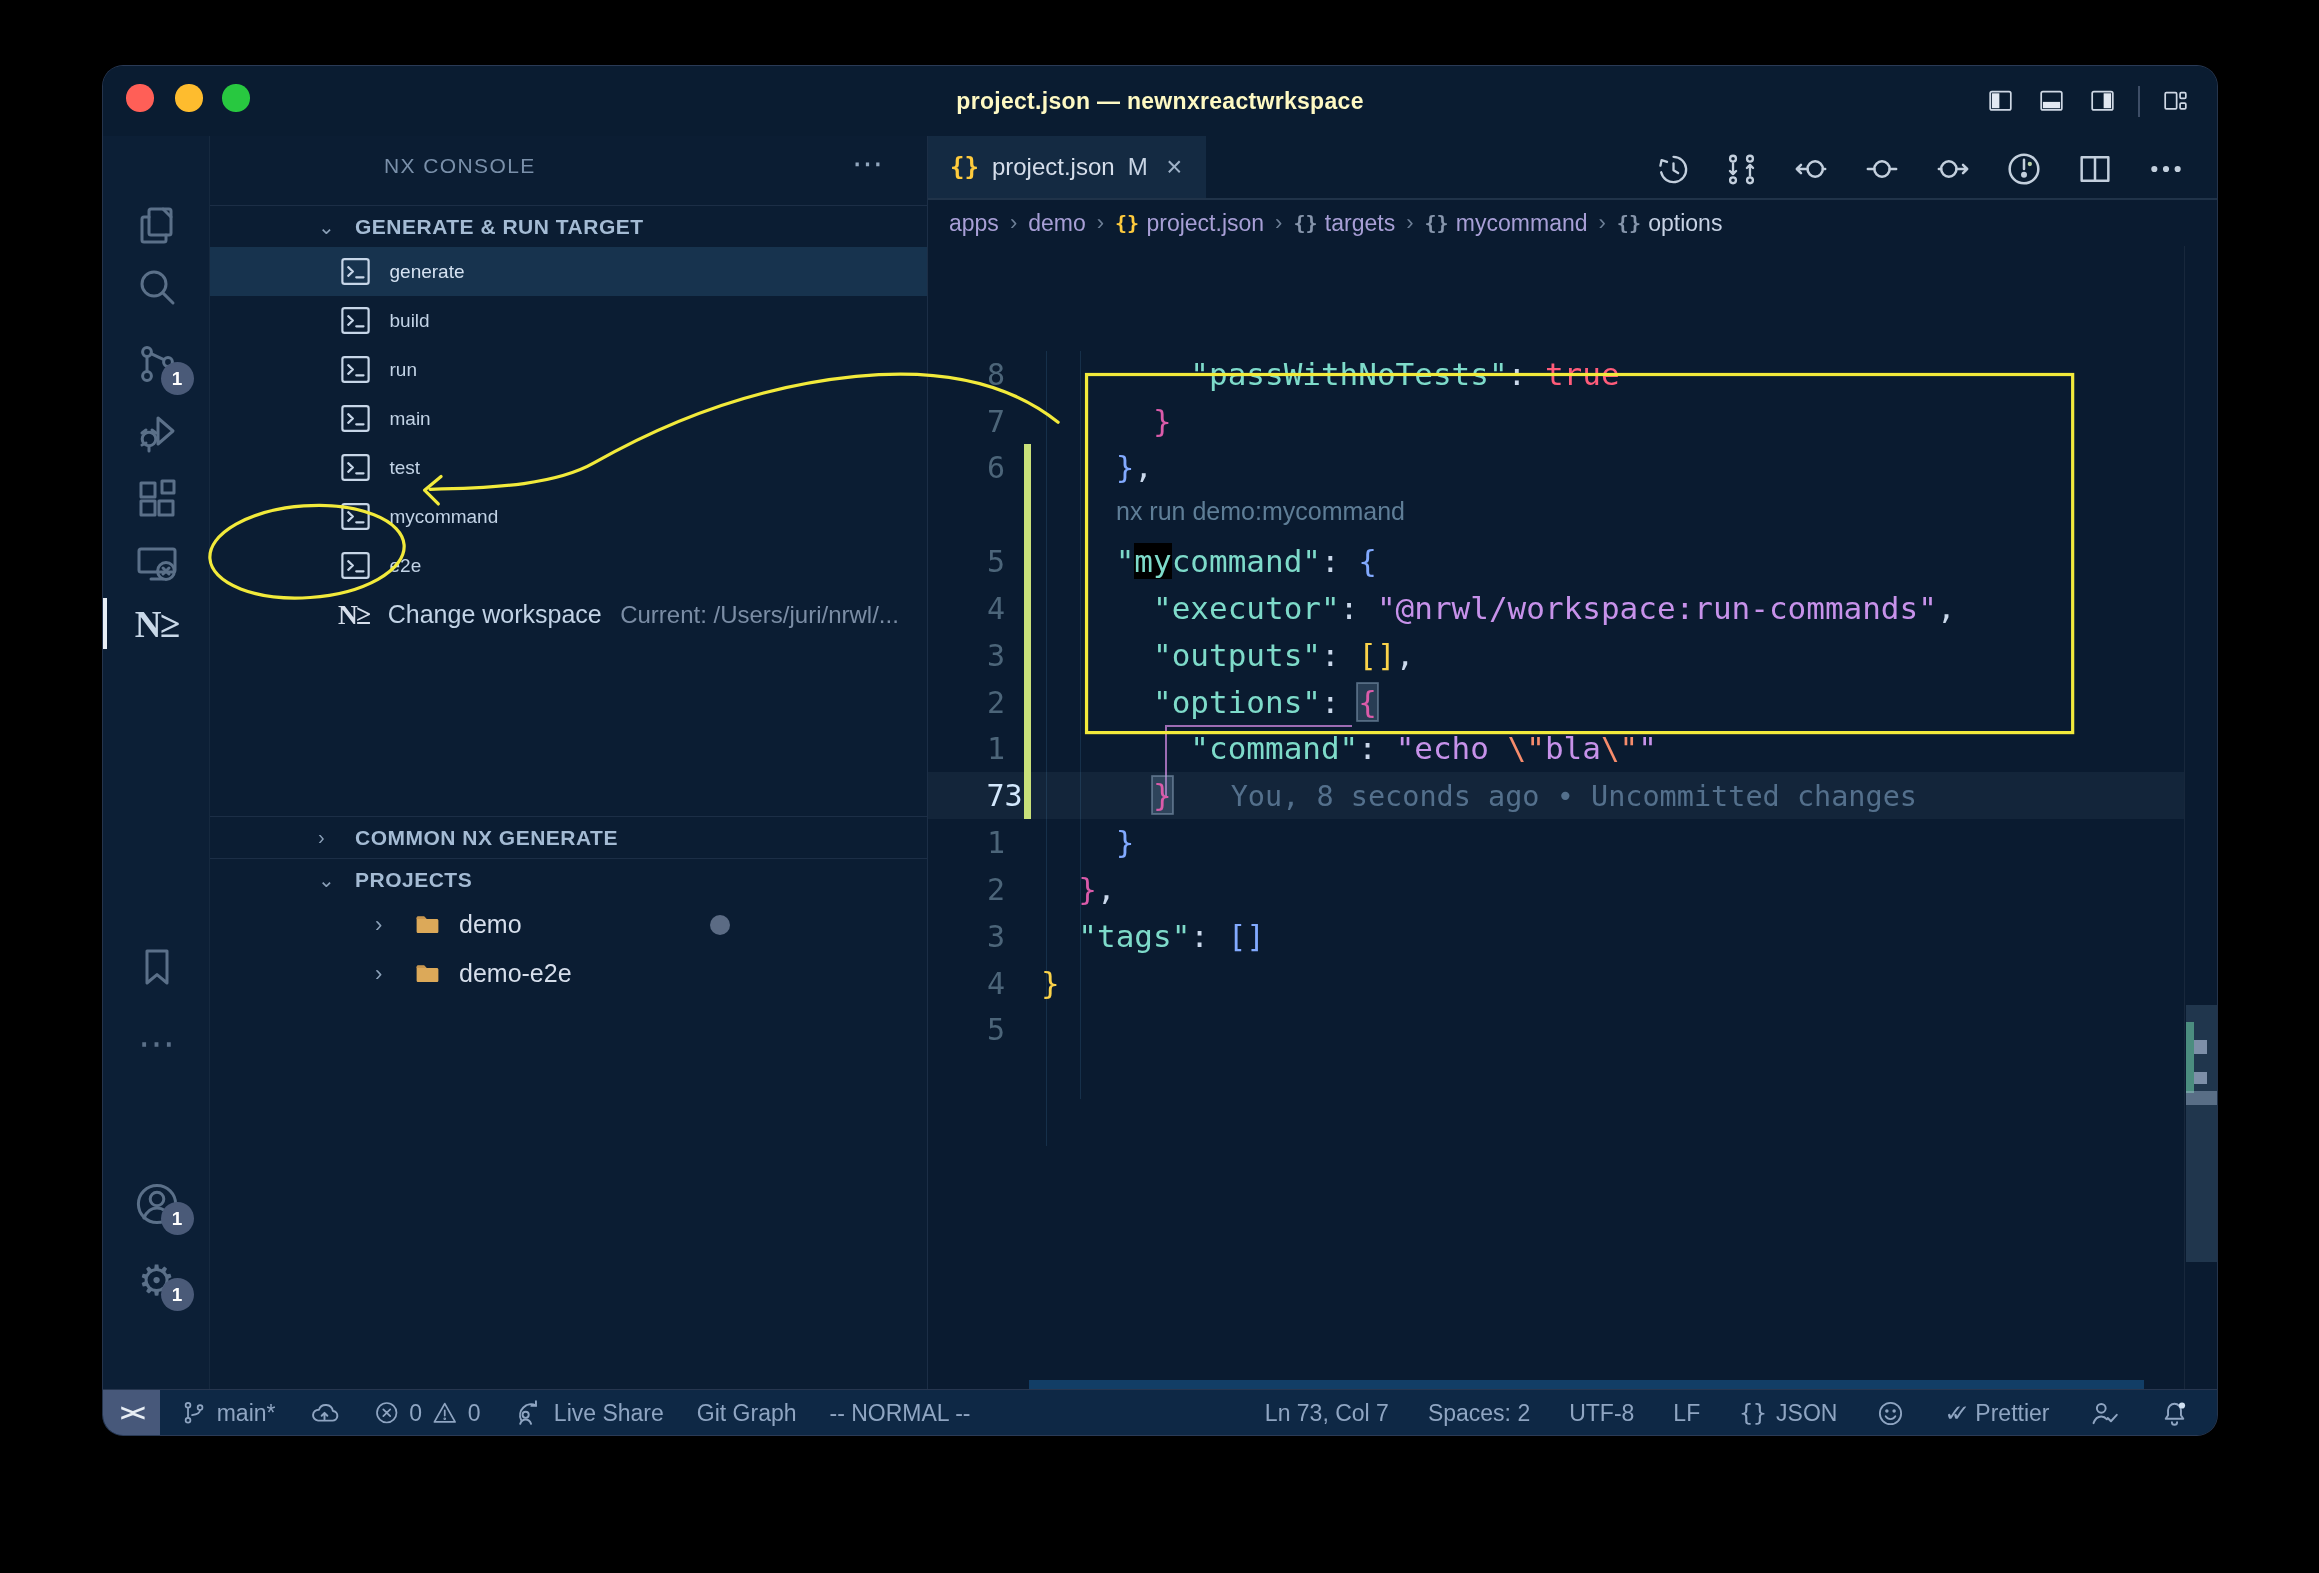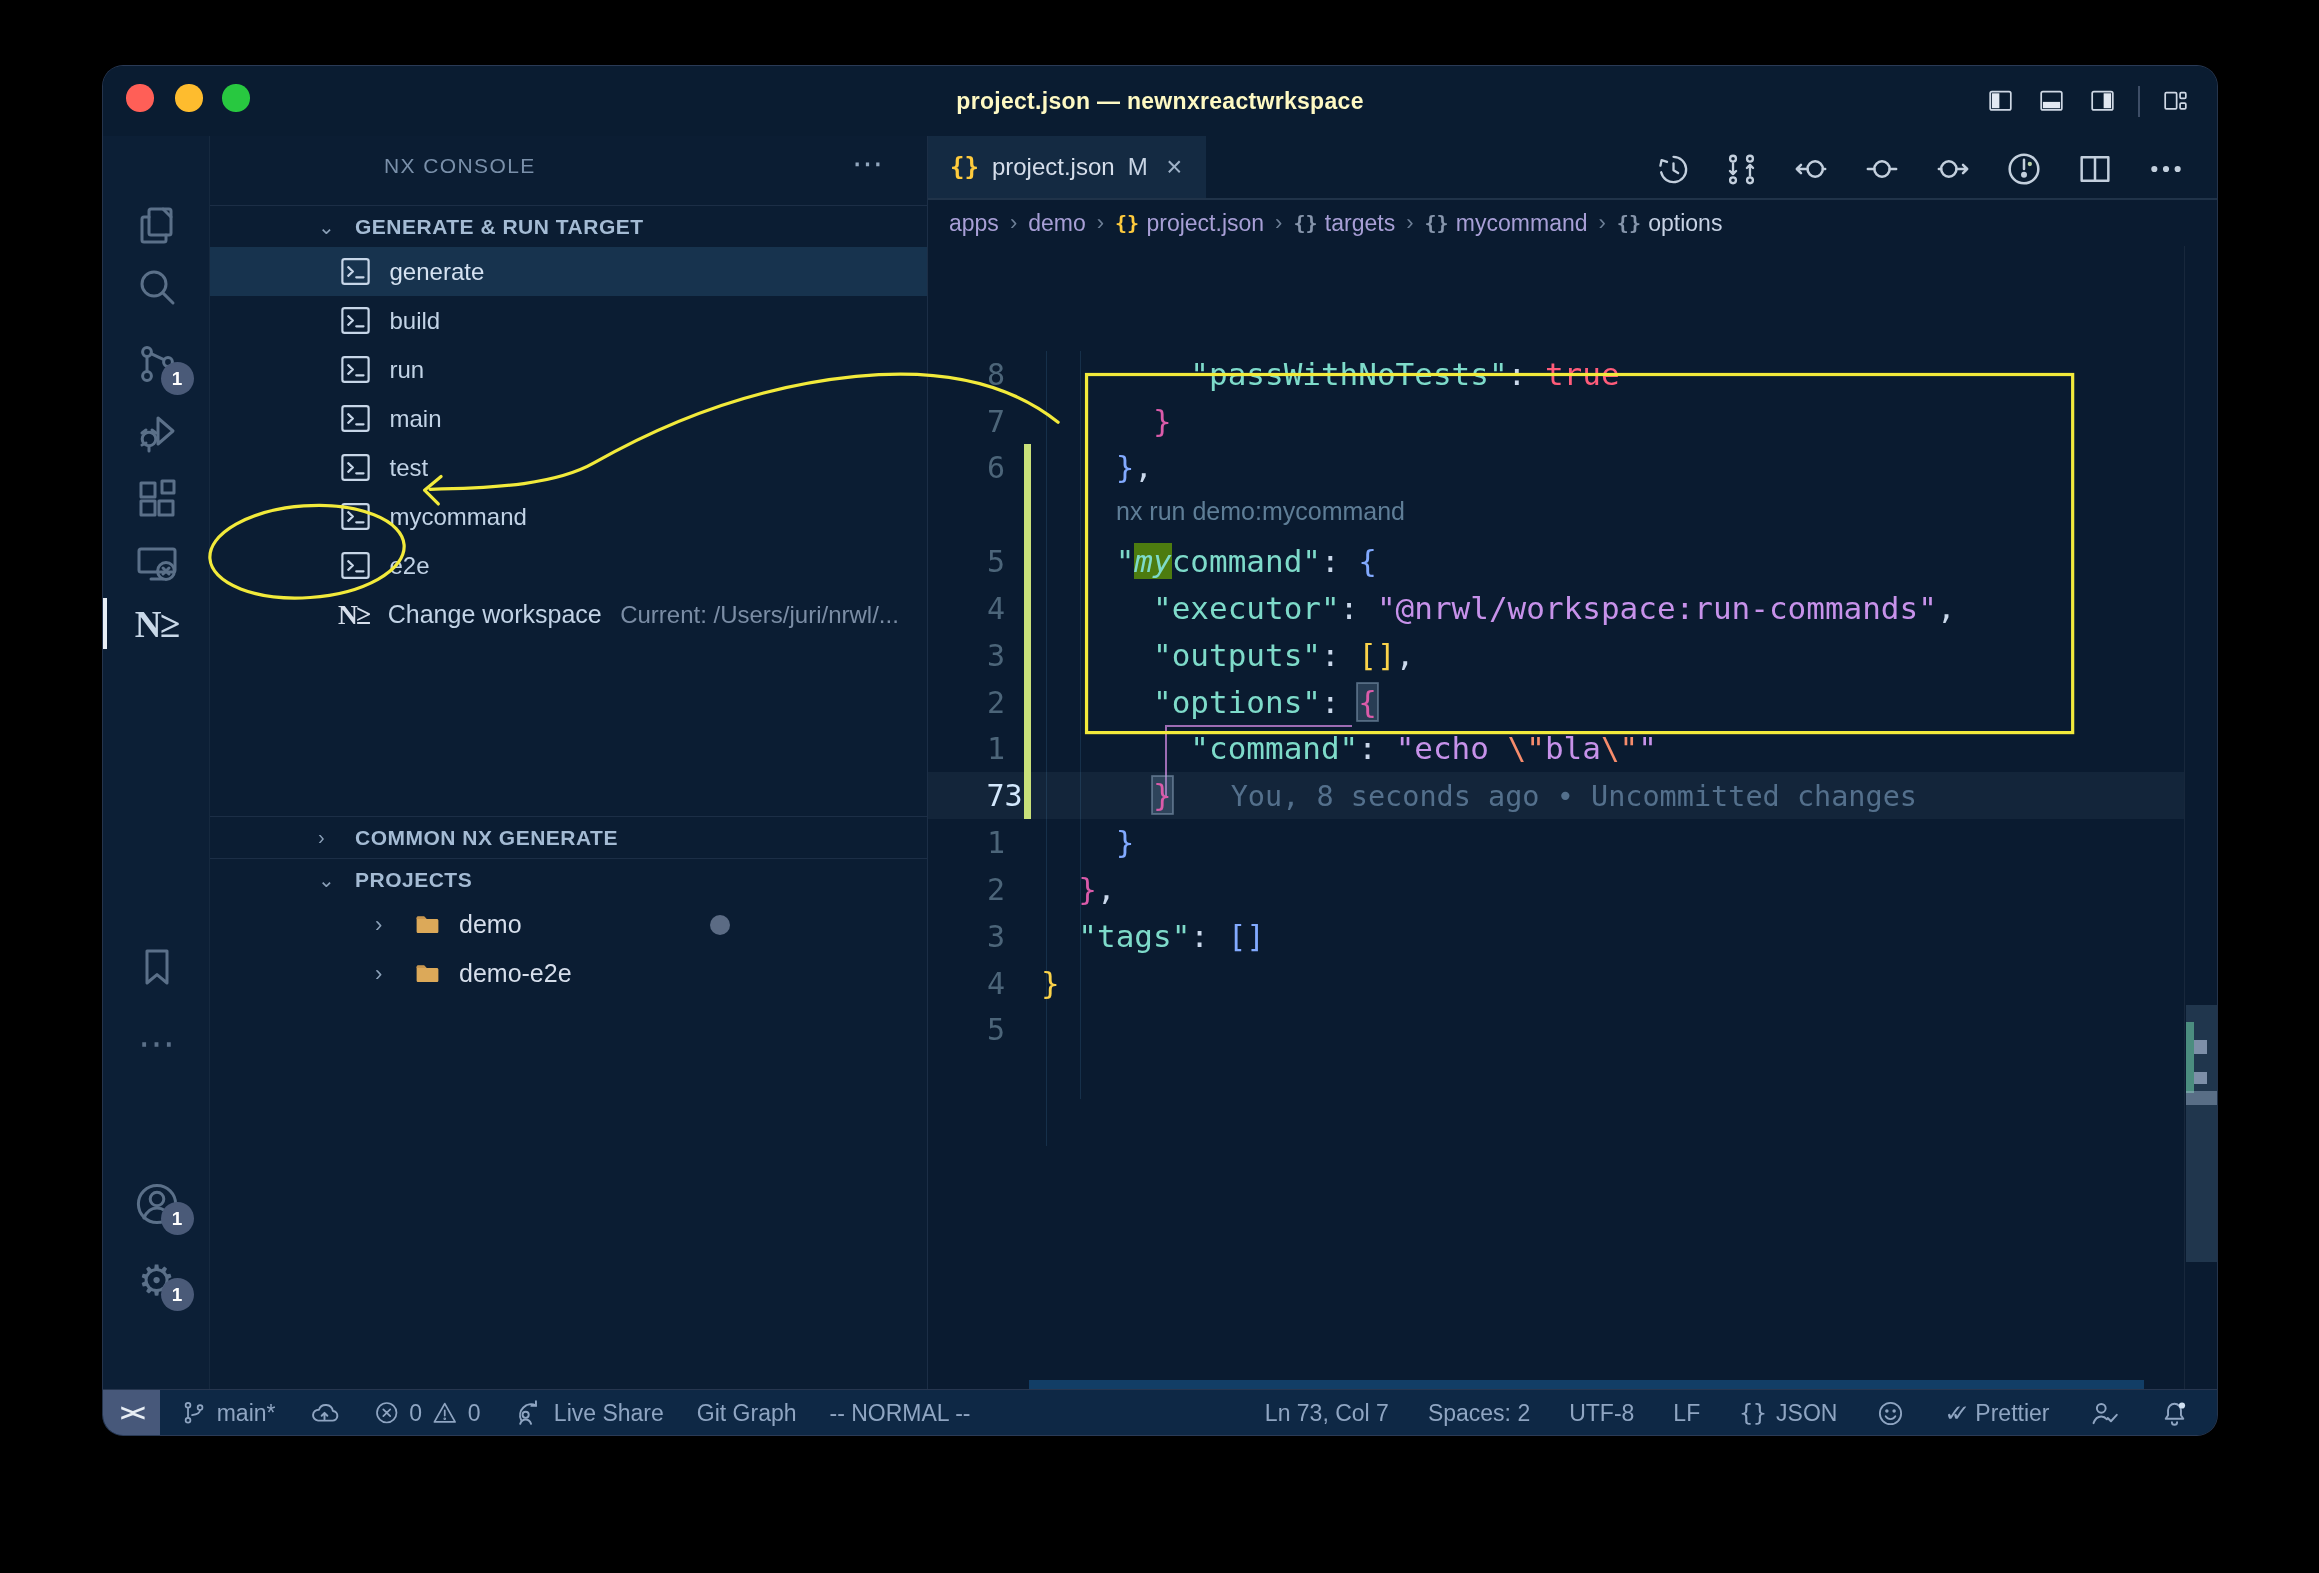--- a/index.html
+++ b/index.html
@@ -31,21 +31,21 @@
 
   
   #sidebar { position:absolute; left:107px; top:70px; width:718px; bottom:42px; background:#0B1D33; border-right:0.9px solid #1c2e46; }
   #sidebar-header { position:absolute; top:0; left:0; width:100%; height:64px; }
   #sidebar-title { position:absolute; left:174px; top:18.4px; font-size:21px; letter-spacing:1.4px; color:#7a90aa; }
   #sidebar-more { position:absolute; right:44px; top:9.2px; font-size:31px; color:#91a6bd; }
   .section-header { display:flex; align-items:center; height:42px; padding-left:108px; gap:13px;
                     color:#a4bbd4; font-size:21px; font-weight:bold; letter-spacing:0.5px; border-top:0.9px solid #1c2e46; }
   .section-header .chev { color:#8ba0b8; font-size:20px; font-weight:normal; width:24px; }
   #section-generate { position:absolute; top:69px; left:0; width:100%; }
-  .target-row { display:flex; align-items:center; height:49px; padding-left:128px; gap:16.5px; color:#c2d3e6; font-size:24px; }
+  .target-row { display:flex; align-items:center; height:49px; padding-left:128px; gap:16.5px; color:#c2d3e6; font-size:19px; }
   .target-row.selected { background:#17334e; color:#d5e2f1; }
   .term-icon { width:35px; height:35px; color:#c7d6e8; flex:0 0 auto; }
   #change-workspace { display:flex; align-items:center; height:49px; padding-left:128px; gap:18.4px; font-size:25px; color:#c2d3e6; }
   #cw-desc { color:#7b8da5; font-size:24px; }
   #nx-mini { font-weight:bold; font-size:27.5px; color:#d6deeb; font-family:"Liberation Serif", serif; letter-spacing:-1.8px; }
   #section-bottom { position:absolute; top:680px; left:0; width:100%; }
   .proj-row { display:flex; align-items:center; height:49px; padding-left:165px; gap:16.5px; color:#d6deeb; font-size:25px; position:relative; }
   .proj-row .chev { color:#8ba0b8; font-size:22px; width:20px; }
   .proj-dirty { position:absolute; left:500px; top:50%; margin-top:-10px; width:20px; height:20px; border-radius:50%; background:#5b6b84; }
 
@@ -76,21 +76,21 @@
   .modbar { position:absolute; left:96px; top:0; width:7.3px; height:47px; background:#c9e17a; }
   .code-text { position:absolute; left:113px; top:0; height:47px; line-height:47px; font-size:31px; white-space:pre; color:#cbd9ec; }
   .tok-key  { color:#7edbca; }
   .tok-pun  { color:#cbd9ec; }
   .tok-str  { color:#c792ea; }
   .tok-esc  { color:#f78c6c; }
   .tok-bool { color:#ff5c7a; }
   .tok-blue { color:#82aaff; }
   .tok-pink { color:#db5baa; }
   .tok-gold { color:#fbd34a; }
-  .tok-sel  { background:#4d7c0f;font-style:italic; }
+  .tok-sel  { background:#000000; }
   .tok-boxed{ background:rgba(120,150,180,.28); box-shadow:0 0 0 1.8px rgba(150,175,200,.55); }
   .lens-text { position:absolute; left:188px; top:5.5px; font-size:25px; color:#5f7e97; font-family:"Liberation Sans", sans-serif; }
   .blame { color:#54708c; font-size:28.5px; margin-left:59px; }
   .indent-guide { position:absolute; top:105px; width:0.9px; background:#16304a; }
   #bracket-guide-v { position:absolute; left:237px; top:479px; width:1.8px; height:73px; background:#9d6cb3; }
   #bracket-guide-h { position:absolute; left:237px; top:479px; width:187px; height:1.8px; background:#9d6cb3; }
 
   
   #hscroll { position:absolute; left:101px; top:1134px; width:1115px; height:24px; background:#123e66; }
   #minimap-sep { position:absolute; left:1256px; top:0; width:0.9px; height:1162px; background:rgba(255,255,255,.06); }

